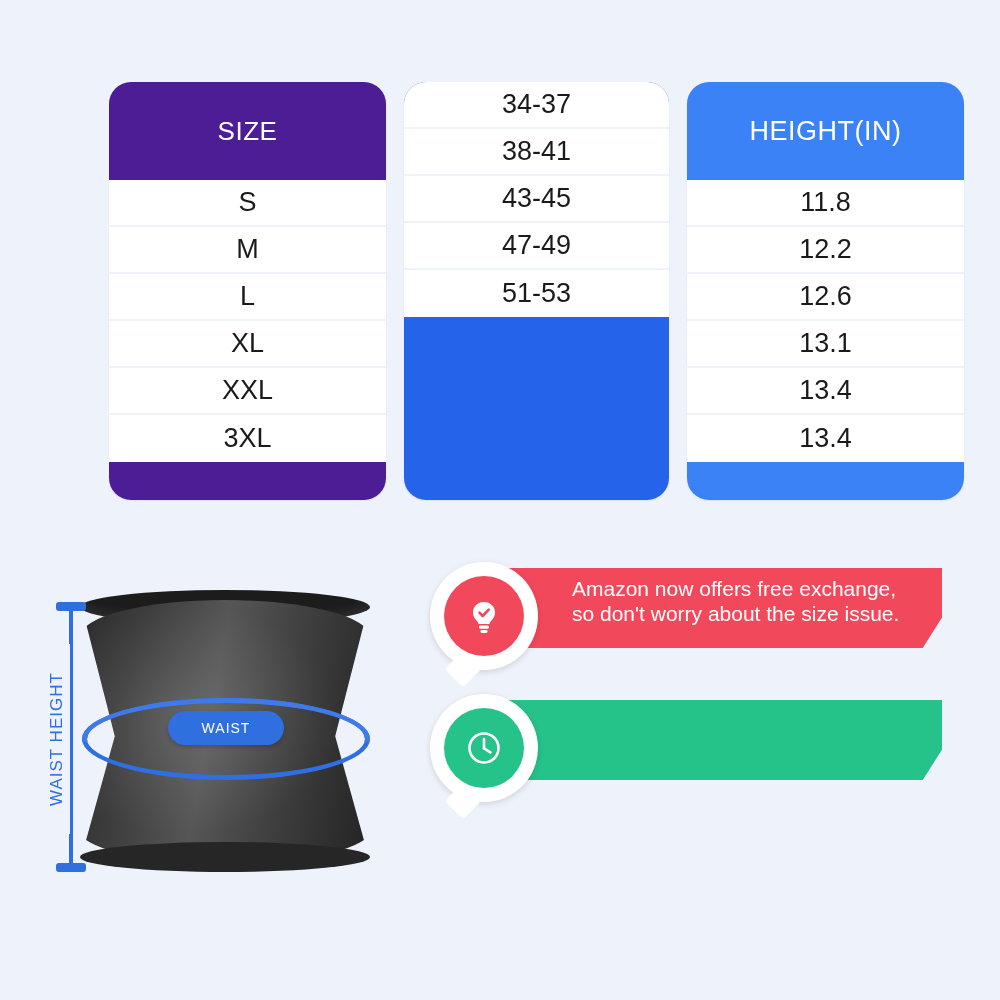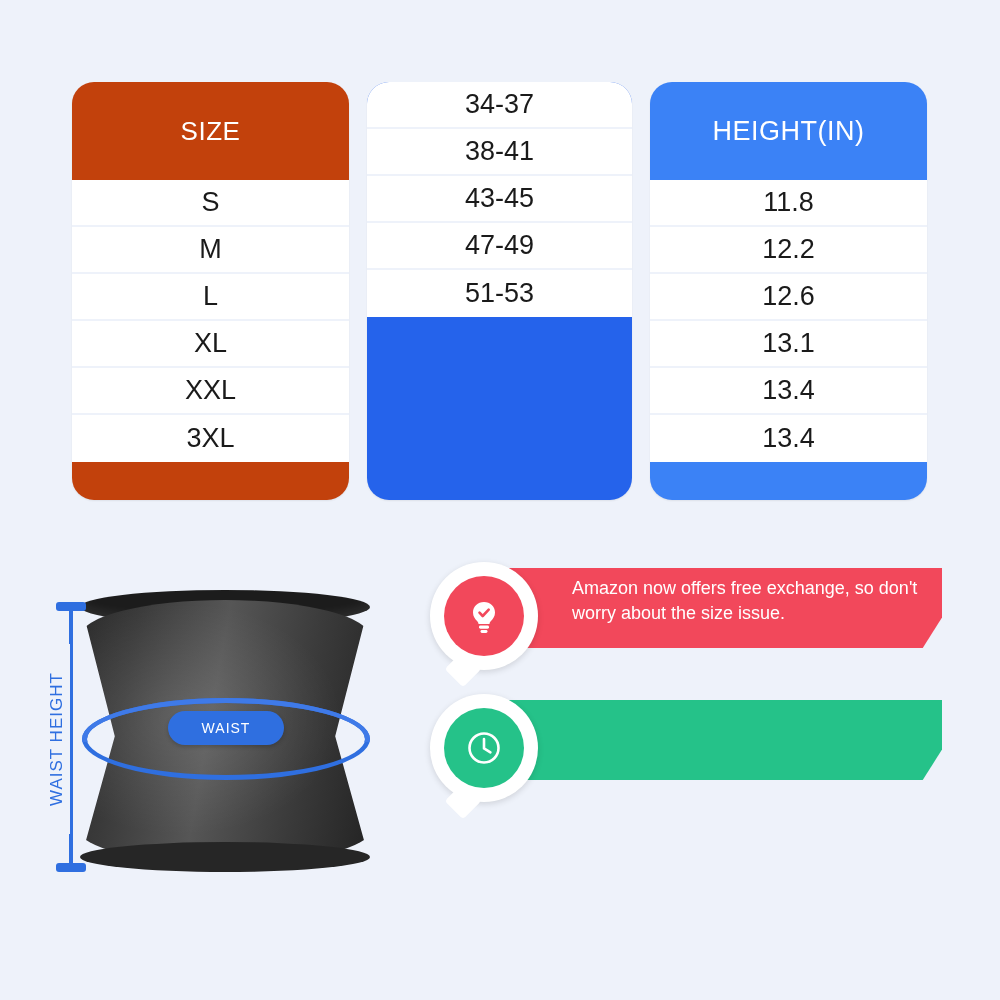--- a/index.html
+++ b/index.html
@@ -29,21 +29,21 @@
     gap: 18px;
   }
   .col {
     flex: 0 0 auto;
     border-radius: 22px;
     overflow: hidden;
     display: flex;
     flex-direction: column;
     box-shadow: 0 1px 2px rgba(0,0,0,0.07);
   }
-  .col.size   { width: 277px; background: #c2410c; }
+  .col.size   { width: 277px; background: #4c1d95; margin-left: 37px; }
   .col.waist  { width: 265px; background: #2563eb; }
   .col.height { width: 277px; background: #3b82f6; }
 
   .col-head {
     height: 98px;
     display: flex;
     align-items: center;
     justify-content: center;
     color: #ffffff;
     font-size: 27px;
@@ -224,21 +224,21 @@
   .note-1 .ribbon { background: #f2485b; }
   .note-2 .ribbon { background: #25c289; }
   .note-3 .ribbon { background: #2bafe8; }
 
   .ribbon-text {
     position: absolute;
     left: 142px;
     top: 14px;
     width: 350px;
     color: #ffffff;
-    font-size: 18px;
+    font-size: 21px;
     line-height: 25px;
   }
 
   .bubble {
     position: absolute;
     left: 0;
     top: 0;
     width: 108px;
     height: 108px;
     background: #ffffff;

